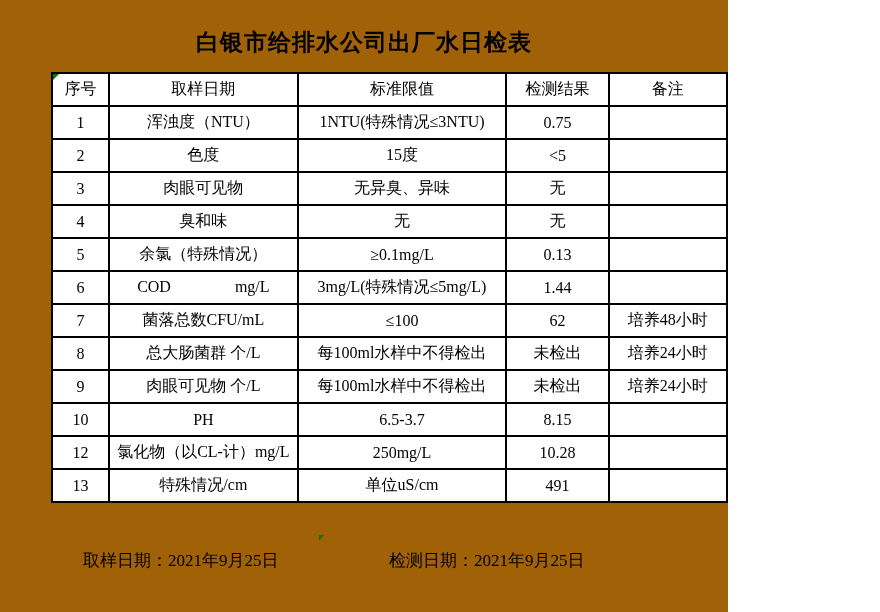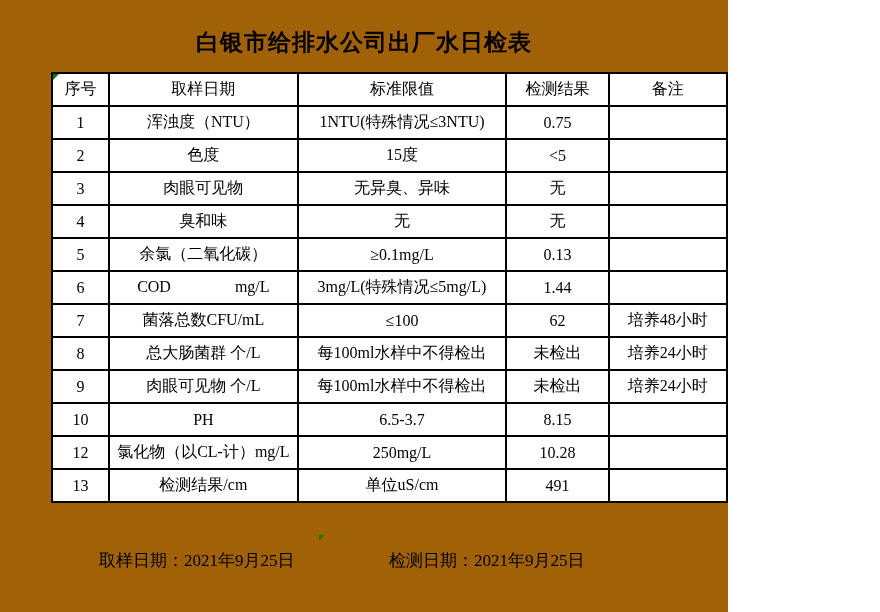--- a/index.html
+++ b/index.html
@@ -51,21 +51,21 @@
     clip-path: polygon(0 0, 100% 0, 0 100%);
   }
   .marker-top { left: 53px; top: 74px; }
   .marker-bottom { left: 319px; top: 535px; width: 5px; height: 6px; }
   .footer-item {
     position: absolute;
     top: 549px;
     font-size: 17px;
     white-space: nowrap;
   }
-  .footer-sample   { left: 83px; margin-left: 16px; }
+  .footer-sample   { left: 83px; }
   .footer-test     { left: 389px; font-family: Liberation Serif, serif; }
   .footer-reporter { left: 637px; }
 </style>
 </head>
 <body>
 
 <div class="page">
 
   <h1 class="title">白银市给排水公司出厂水日检表</h1>
 
@@ -110,21 +110,21 @@
         </tr>
         <tr>
           <td>4</td>
           <td>臭和味</td>
           <td>无</td>
           <td>无</td>
           <td></td>
         </tr>
         <tr>
           <td>5</td>
-          <td>余氯（二氧化碳）</td>
+          <td>余氯（特殊情况）</td>
           <td>≥0.1mg/L</td>
           <td>0.13</td>
           <td></td>
         </tr>
         <tr>
           <td>6</td>
           <td>COD　　　　mg/L</td>
           <td>3mg/L(特殊情况≤5mg/L)</td>
           <td>1.44</td>
           <td></td>
@@ -159,21 +159,21 @@
         </tr>
         <tr>
           <td>12</td>
           <td>氯化物（以CL-计）mg/L</td>
           <td>250mg/L</td>
           <td>10.28</td>
           <td></td>
         </tr>
         <tr>
           <td>13</td>
-          <td>检测结果/cm</td>
+          <td>特殊情况/cm</td>
           <td>单位uS/cm</td>
           <td>491</td>
           <td></td>
         </tr>
       </tbody>
   </table>
 
   <div class="marker marker-top" style="background: rgb(0, 128, 0);"></div>
   <div class="marker marker-bottom" style="background: rgb(0, 128, 0);"></div>
 

